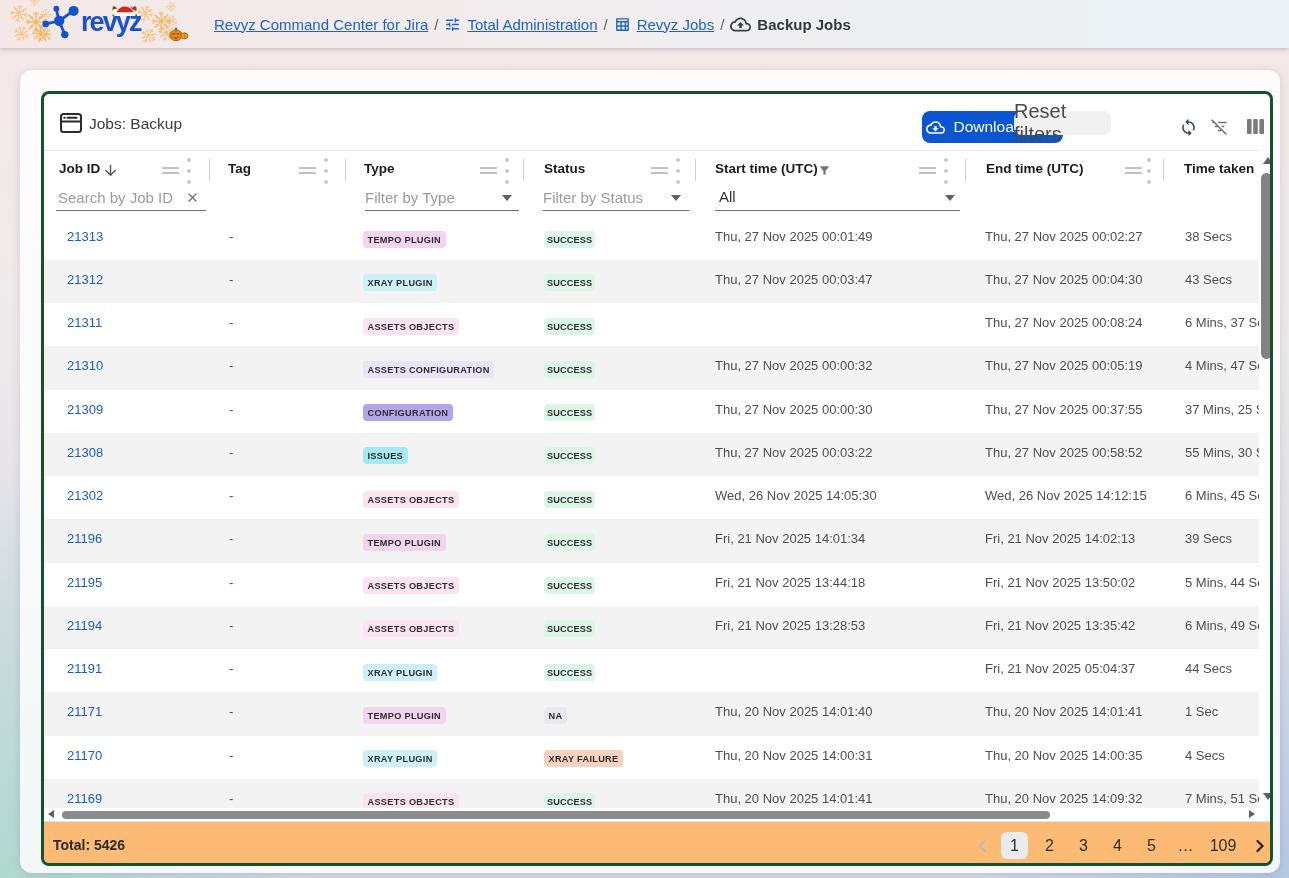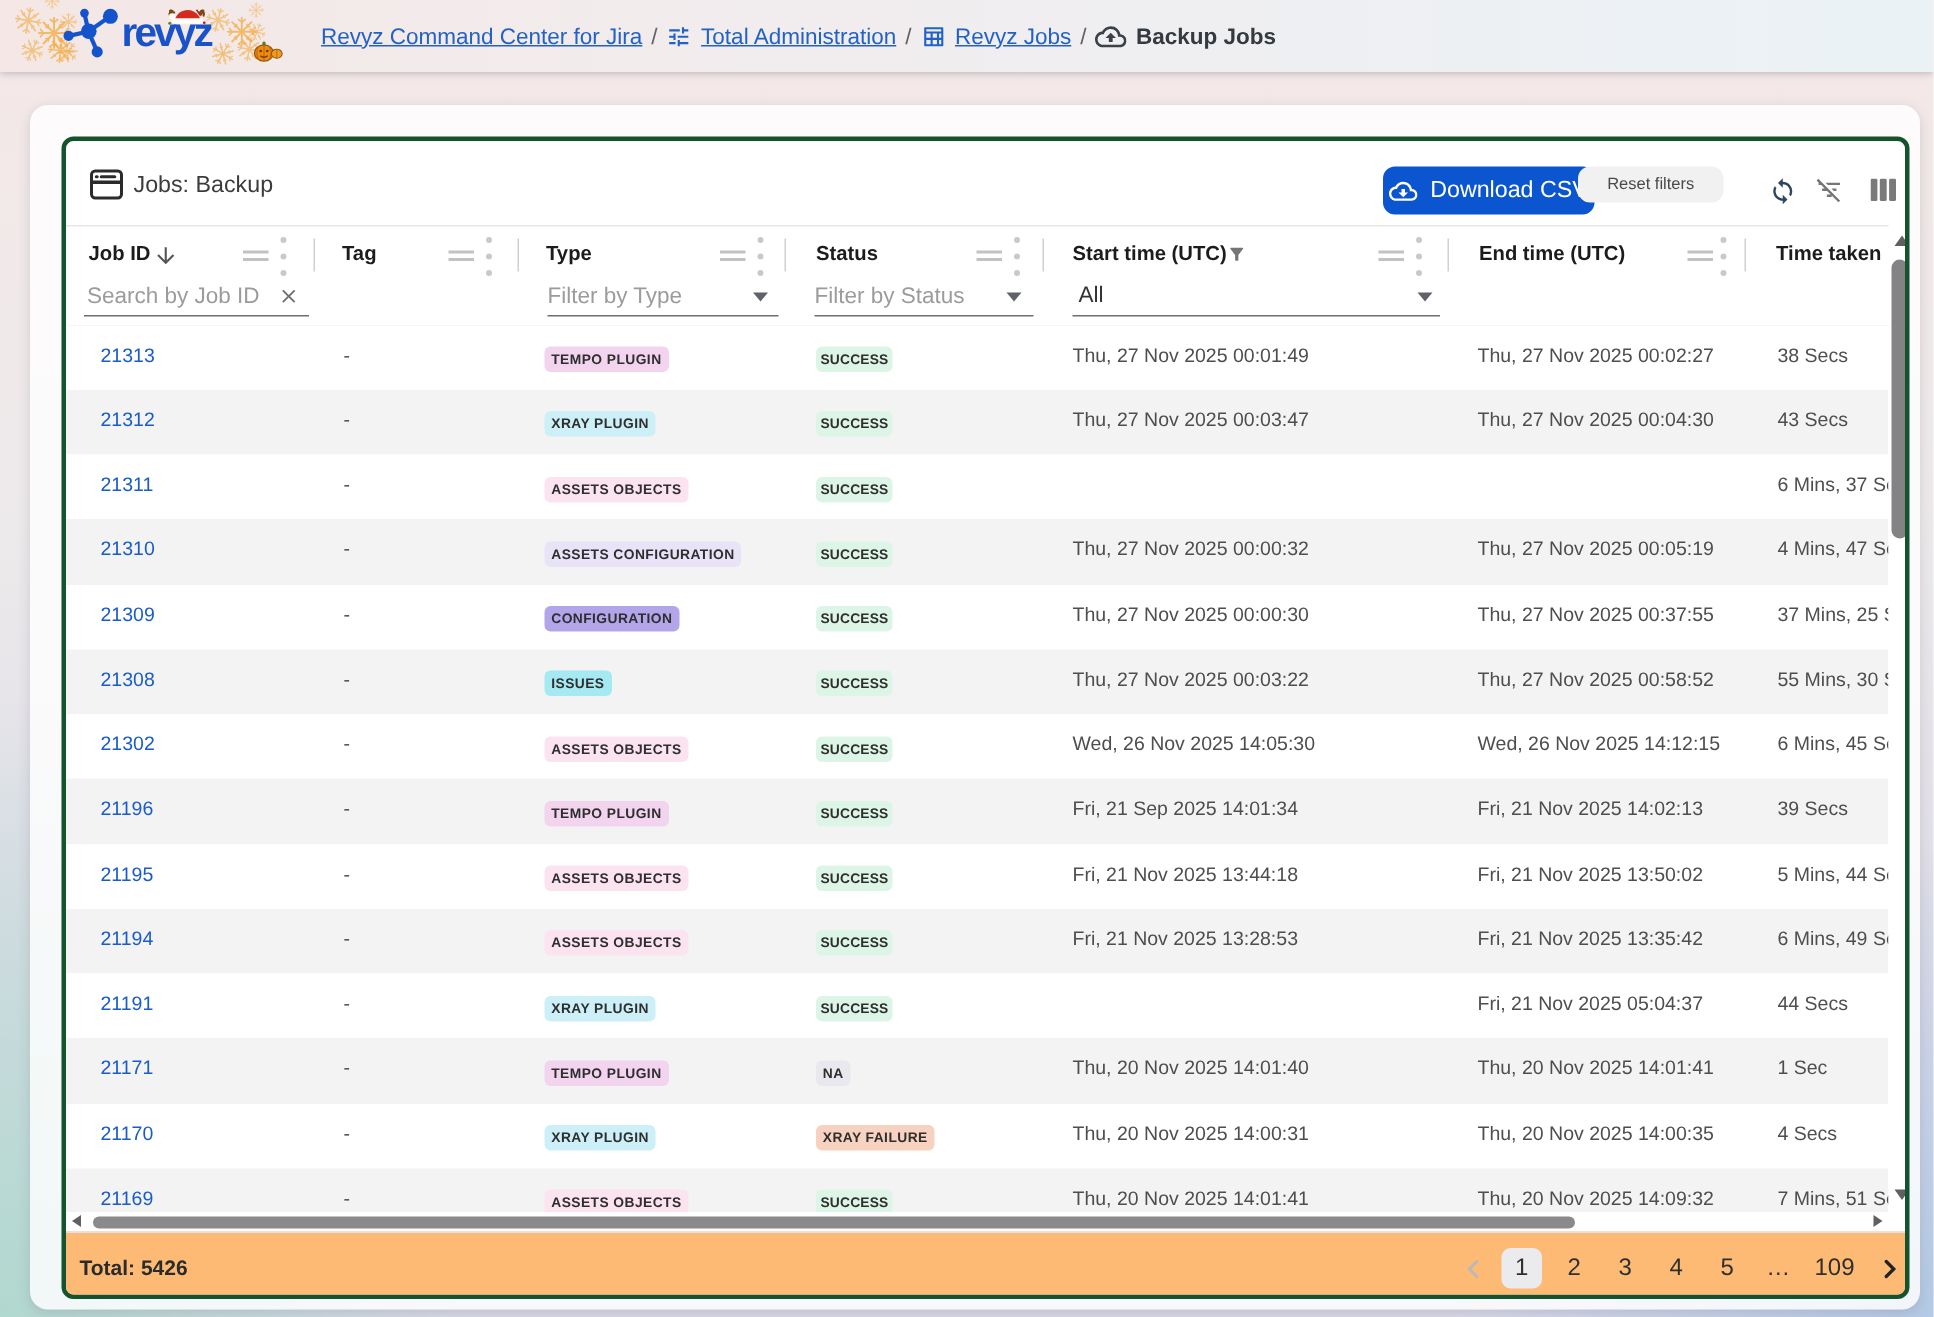--- a/index.html
+++ b/index.html
@@ -23,22 +23,22 @@
   
   .card{position:absolute;left:20px;top:70px;width:1260px;height:803px;border-radius:12px;
     background:rgba(255,255,255,.82);box-shadow:0 2px 8px rgba(120,110,130,.25);}
   .panel{position:absolute;left:41px;top:91px;width:1232px;height:775px;border-radius:8px;box-sizing:border-box;
     border:3px solid #14532d;background:#fff;overflow:hidden;}
   
   .phead{position:absolute;left:0;top:0;width:100%;height:56px;border-bottom:1px solid #e6e5ea;}
   .ptitle{position:absolute;left:45px;top:20.5px;font-size:15.5px;color:#3c3c3c;}
   .btn-dl{position:absolute;left:878px;top:17px;width:141px;height:32px;border-radius:8px;
     background:#0b56d0;color:#fff;font-size:15.5px;display:flex;align-items:center;justify-content:center;gap:8px;}
-  .btn-rst{position:absolute;left:1008px;top:17px;width:97px;height:24px;border-radius:8px;
-    background:#f1f1f2;color:#4a4a4a;font-size:11px;display:flex;align-items:center;justify-content:center;}
+  .btn-rst{position:absolute;left:970px;top:17px;width:97px;height:24px;border-radius:8px;
+    background:#f1f1f2;color:#4a4a4a;font-size:20px;display:flex;align-items:center;justify-content:center;}
   
   .ghead{position:absolute;left:0;top:56px;width:100%;height:123px;}
   .hcell{position:absolute;top:11px;font-weight:bold;font-size:13.5px;color:#1c1c1c;white-space:nowrap;}
   .hmisc{position:absolute;top:14px;}
   .vsep{position:absolute;top:64px;width:1px;height:22px;background:#cfcfd4;}
   .handle{position:absolute;width:17px;height:3px;border-top:2px solid #c2c2c6;border-bottom:2px solid #c2c2c6;}
   .dots{position:absolute;width:5px;height:27px;}
   .dots i{display:block;width:4px;height:4px;border-radius:50%;background:#c9c9cd;margin-bottom:7px;}
   .fph{color:#9b9b9b;font-size:15px;position:absolute;top:38.5px;white-space:nowrap;}
   .fline{position:absolute;top:59.8px;height:1.5px;background:#6f6f73;}
@@ -363,20 +363,21 @@
         <span class="c4"><i class="chip success">SUCCESS</i></span>
         <span class="c5">Thu, 27 Nov 2025 00:03:47</span>
         <span class="c6">Thu, 27 Nov 2025 00:04:30</span>
         <span class="c7">43 Secs</span>
       </div>
 <div class="row" style="top:86.5px">
         <span class="c1"><a>21311</a></span>
         <span class="c2">-</span>
         <span class="c3"><i class="chip aobj">ASSETS OBJECTS</i></span>
         <span class="c4"><i class="chip success">SUCCESS</i></span>
+        <span class="c6">Thu, 27 Nov 2025 00:08:24</span>
         <span class="c7">6 Mins, 37 Secs</span>
       </div>
 <div class="row odd" style="top:129.7px">
         <span class="c1"><a>21310</a></span>
         <span class="c2">-</span>
         <span class="c3"><i class="chip aconf">ASSETS CONFIGURATION</i></span>
         <span class="c4"><i class="chip success">SUCCESS</i></span>
         <span class="c5">Thu, 27 Nov 2025 00:00:32</span>
         <span class="c6">Thu, 27 Nov 2025 00:05:19</span>
         <span class="c7">4 Mins, 47 Secs</span>
@@ -406,21 +407,21 @@
         <span class="c4"><i class="chip success">SUCCESS</i></span>
         <span class="c5">Wed, 26 Nov 2025 14:05:30</span>
         <span class="c6">Wed, 26 Nov 2025 14:12:15</span>
         <span class="c7">6 Mins, 45 Secs</span>
       </div>
 <div class="row odd" style="top:302.6px">
         <span class="c1"><a>21196</a></span>
         <span class="c2">-</span>
         <span class="c3"><i class="chip tempo">TEMPO PLUGIN</i></span>
         <span class="c4"><i class="chip success">SUCCESS</i></span>
-        <span class="c5">Fri, 21 Sep 2025 14:01:34</span>
+        <span class="c5">Fri, 21 Nov 2025 14:01:34</span>
         <span class="c6">Fri, 21 Nov 2025 14:02:13</span>
         <span class="c7">39 Secs</span>
       </div>
 <div class="row" style="top:345.8px">
         <span class="c1"><a>21195</a></span>
         <span class="c2">-</span>
         <span class="c3"><i class="chip aobj">ASSETS OBJECTS</i></span>
         <span class="c4"><i class="chip success">SUCCESS</i></span>
         <span class="c5">Fri, 21 Nov 2025 13:44:18</span>
         <span class="c6">Fri, 21 Nov 2025 13:50:02</span>

